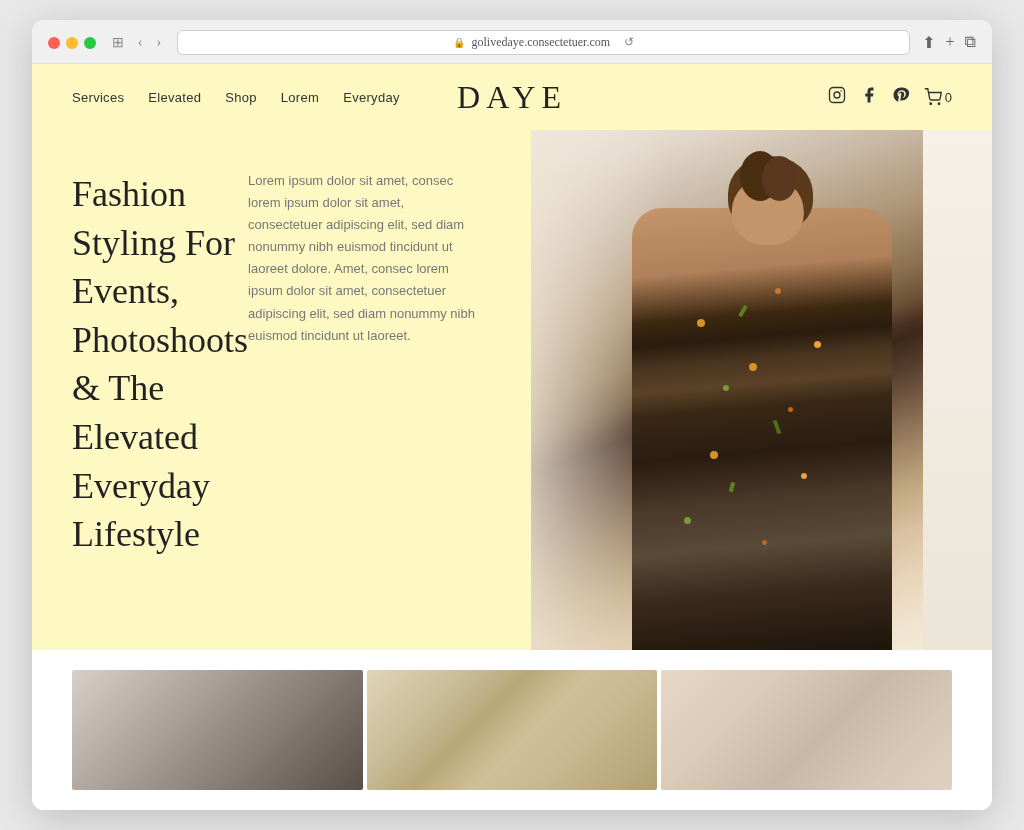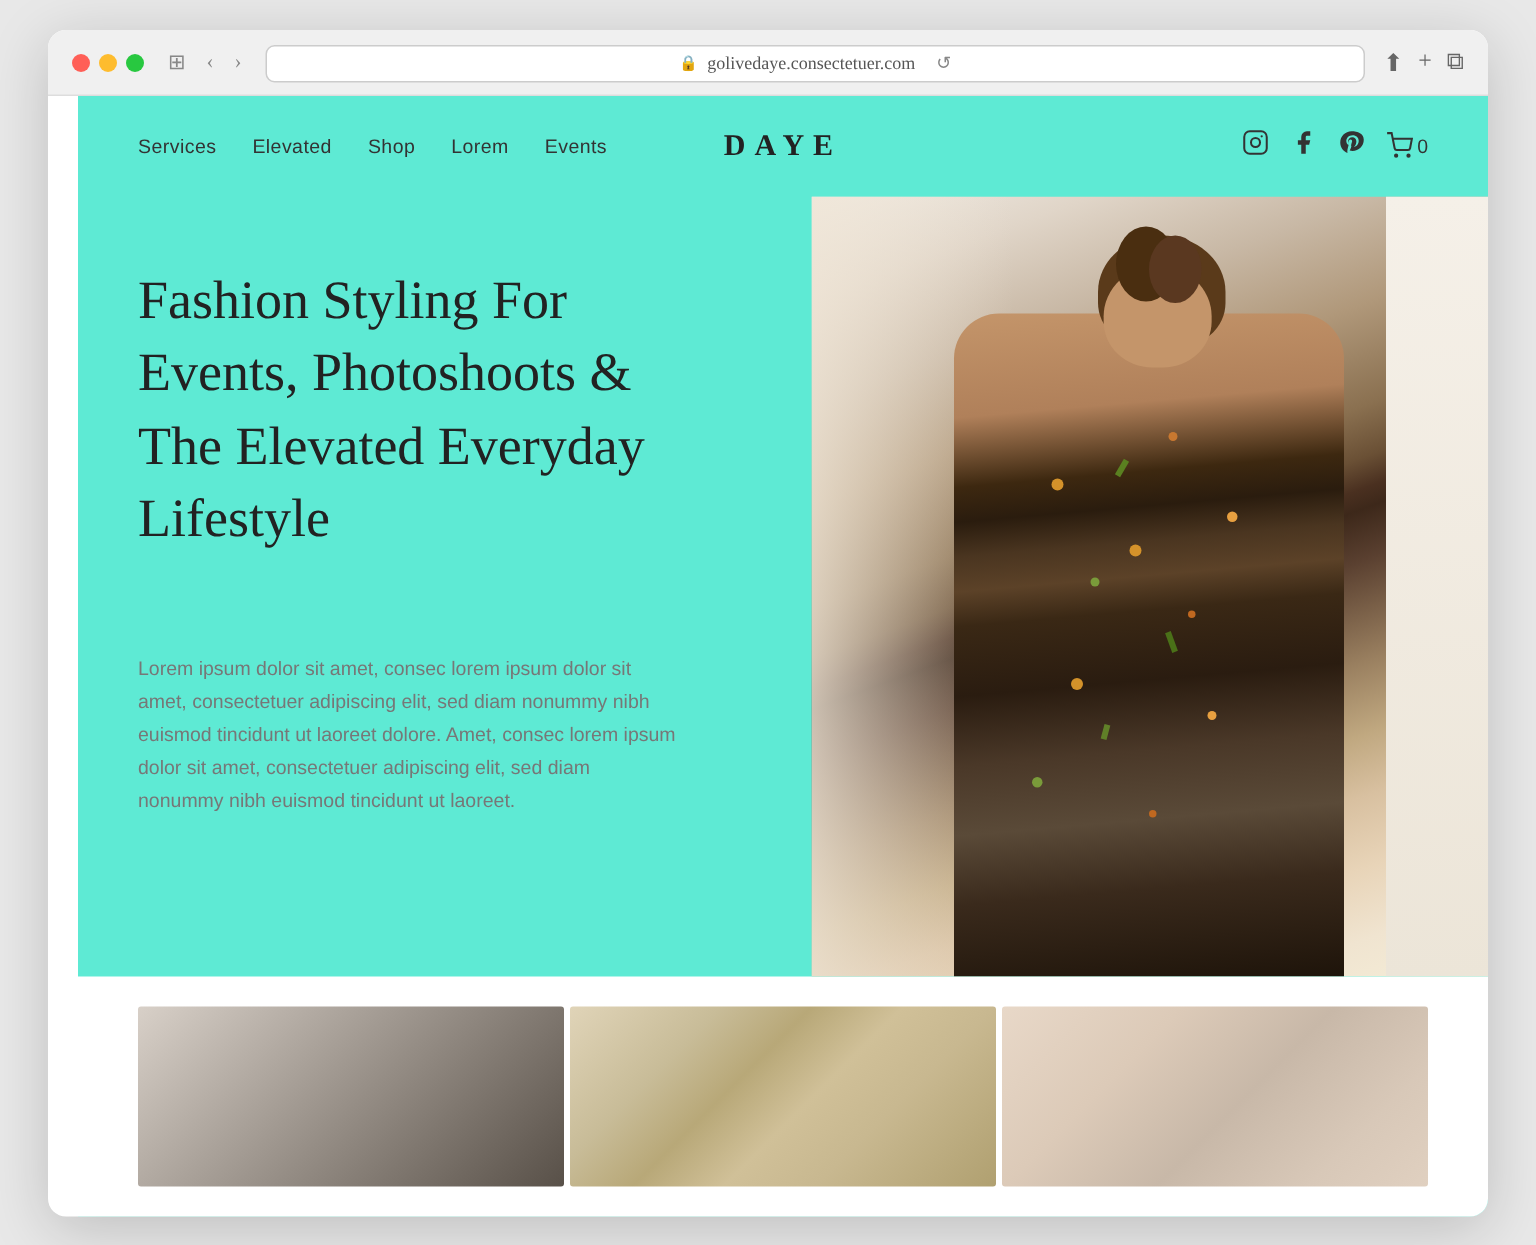--- a/index.html
+++ b/index.html
@@ -69,22 +69,21 @@
     .address-bar .lock-icon { font-size: 10px; color: #888; }
     .browser-actions {
       display: flex;
       gap: 10px;
       color: #666;
       font-size: 16px;
     }
 
     
     .website {
-      background: #5eead4;
-      margin-left: 20px;
+      background: #fef9c3;
     }
 
     
     .nav {
       display: flex;
       align-items: center;
       padding: 22px 40px;
       position: relative;
     }
     .nav-left {
@@ -99,22 +98,22 @@
       text-decoration: none;
       letter-spacing: 0.3px;
     }
     .nav-center {
       position: absolute;
       left: 50%;
       transform: translateX(-50%);
     }
     .brand-logo {
       font-family: 'Didot', 'Bodoni MT', Georgia, serif;
-      font-size: 20px;
-      font-weight: 700;
+      font-size: 32px;
+      font-weight: 400;
       letter-spacing: 6px;
       color: #222;
     }
     .nav-right {
       margin-left: auto;
       display: flex;
       align-items: center;
       gap: 14px;
     }
     .nav-icon {
@@ -134,23 +133,22 @@
     
     .hero {
       display: flex;
       min-height: 520px;
       position: relative;
     }
     .hero-left {
       width: 52%;
       padding: 40px 53px 60px 40px;
       display: flex;
-      flex-direction: column;
+      flex-direction: row;
       justify-content: center;
-      gap: 37px;
     }
     .hero-heading {
       font-family: Georgia, 'Times New Roman', serif;
       font-size: 36px;
       font-weight: 400;
       color: #222;
       line-height: 1.35;
       margin-bottom: 28px;
       max-width: 360px;
     }
@@ -233,21 +231,21 @@
   </div>
 
   <div class="website">
 
     <nav class="nav">
       <div class="nav-left">
         <a href="#">Services</a>
         <a href="#">Elevated</a>
         <a href="#">Shop</a>
         <a href="#">Lorem</a>
-        <a href="#">Events</a>
+        <a href="#">Everyday</a>
       </div>
       <div class="nav-center">
         <span class="brand-logo">DAYE</span>
       </div>
       <div class="nav-right">
         <span class="nav-icon">
           <svg width="18" height="18" viewBox="0 0 24 24" fill="none" stroke="#333" stroke-width="1.8" stroke-linecap="round" stroke-linejoin="round">
             <rect x="2" y="2" width="20" height="20" rx="5" ry="5"></rect>
             <circle cx="12" cy="12" r="4"></circle>
             <circle cx="17.5" cy="6.5" r="1" fill="#333" stroke="none"></circle>

